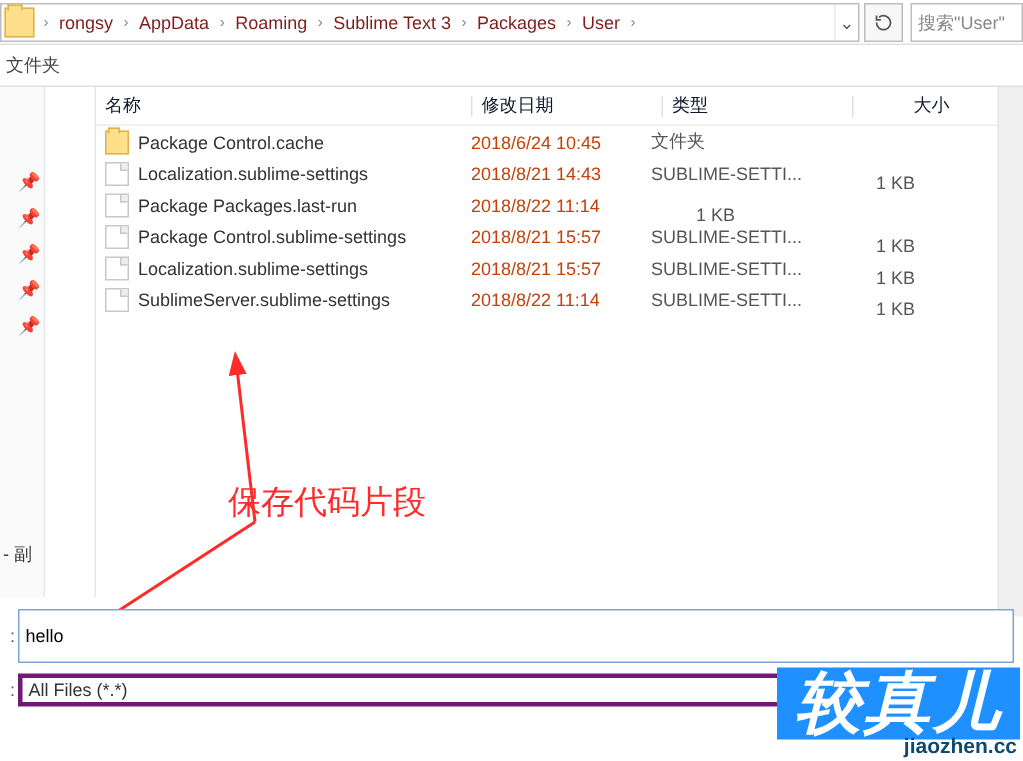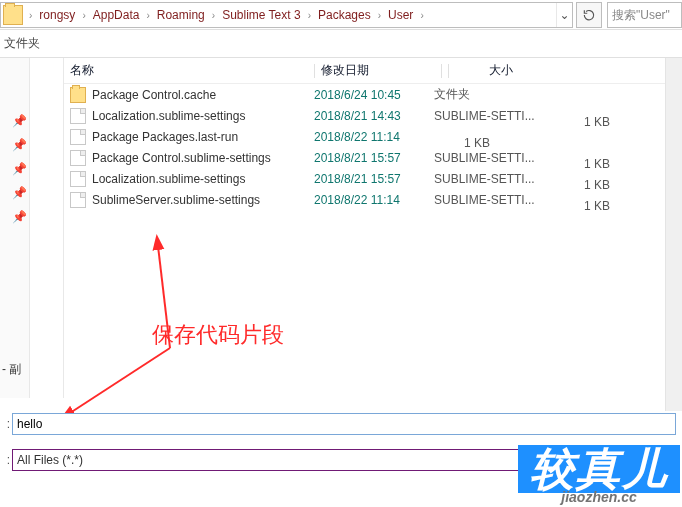--- a/index.html
+++ b/index.html
@@ -37,43 +37,43 @@
   .hsep { width: 1px; height: 14px; background: #e0e0e0; margin-right: 6px; }
 
   .rows { }
   .row { display: flex; height: 21px; align-items: center; padding-left: 6px; color: #333; }
   .ficon { width: 16px; height: 16px; margin-right: 6px; flex-shrink: 0; }
   .ficon.folder { background: #ffe08a; border: 1px solid #e0b050; position: relative; }
   .ficon.folder::before { content: ""; position: absolute; top: -3px; left: 1px; width: 6px; height: 3px; background: #ffe08a; border: 1px solid #e0b050; border-bottom: none; }
   .ficon.file { border: 1px solid #c8c8c8; background: #fff; position: relative; }
   .ficon.file::after { content: ""; position: absolute; top: 0; right: 0; width: 4px; height: 4px; background: #eee; border-left: 1px solid #c8c8c8; border-bottom: 1px solid #c8c8c8; }
   .cell-name { width: 222px; overflow: hidden; white-space: nowrap; }
-  .cell-date { width: 120px; color: #0f766e; }
+  .cell-date { width: 120px; color: #c2410c; }
   .cell-type { width: 120px; color: #555; overflow: hidden; white-space: nowrap; }
   .cell-size { width: 68px; text-align: right; color: #555; padding-right: 12px; margin-top: 12px; }
 
   
   .anno-text { position: absolute; left: 152px; top: 320px; color: #ff2a2a; font-size: 22px; font-family: "SimSun","宋体",serif; pointer-events: none; }
   .anno-arrow { position: absolute; left: 50px; top: 208px; pointer-events: none; }
 
   
   .bottom { position: absolute; left: 0; bottom: 34px; width: 100%; }
   .brow { display: flex; align-items: center; height: 26px; padding-left: 2px; }
   .blabel { width: 8px; color: #555; text-align: right; margin-right: 2px; }
   .binput { flex: 1; margin-right: 6px; }
-  .binput input { width: 100%; height: 22px; border: 1px solid #7aa7d8; padding: 0 4px; font-size: 12px; outline: none; }
-  .bcombo { flex: 1; margin-right: 6px; height: 22px; border: 1px solid #701a75; display: flex; align-items: center; padding: 0 4px; justify-content: space-between; background: #fff; }
+  .binput input { width: 100%; height: 36px; border: 1px solid #7aa7d8; padding: 0 4px; font-size: 12px; outline: none; }
+  .bcombo { flex: 1; margin-right: 6px; height: 22px; border: 3px solid #701a75; display: flex; align-items: center; padding: 0 4px; justify-content: space-between; background: #fff; }
   .bcombo .dd { color: #555; font-size: 10px; }
   .gap-row { height: 10px; }
 
   
   .watermark { position: absolute; right: 4px; bottom: 2px; text-align: center; pointer-events: none; }
   .wm-big { font-size: 44px; font-weight: 900; color: #fff; -webkit-text-stroke: 0; background: #1e90ff; padding: 0 10px; display: inline-block; line-height: 1; font-style: italic; letter-spacing: 2px; box-shadow: 0 0 0 2px #1e90ff; }
   .wm-big .sm { font-size: 30px; }
-  .wm-sub { color: #737373; font-size: 14px; font-style: italic; margin-top: -2px; font-weight: bold; }
+  .wm-sub { color: #0c4a6e; font-size: 14px; margin-top: -2px; font-weight: bold; text-align: right; }
 
   .scrollbar-v { position: absolute; right: 0; top: 58px; bottom: 96px; width: 17px; background: #f0f0f0; border-left: 1px solid #e4e4e4; }
 </style>
 </head>
 <body>
 
 <div class="addr-row">
   <div class="addr-box">
     <div class="crumb-icon"></div>
     <div class="crumbs">
@@ -118,20 +118,21 @@
     <div class="navlabel">- 副</div>
   </div>
   <div class="gap-col"></div>
 
   <div class="list-col">
     <div class="list-head">
       <div class="col-name">名称</div>
         <div class="hsep"></div>
       <div class="col-date">修改日期</div>
         <div class="hsep"></div>
+      <div class="col-type">类型</div>
         <div class="hsep"></div>
       <div class="col-size">大小</div>
     </div>
     <div class="rows" id="rows">
         <div class="row">
           <div class="ficon folder"></div>
           <div class="cell-name">Package Control.cache</div>
           <div class="cell-date">2018/6/24 10:45</div>
           <div class="cell-type">文件夹</div>
           <div class="cell-size"></div>

